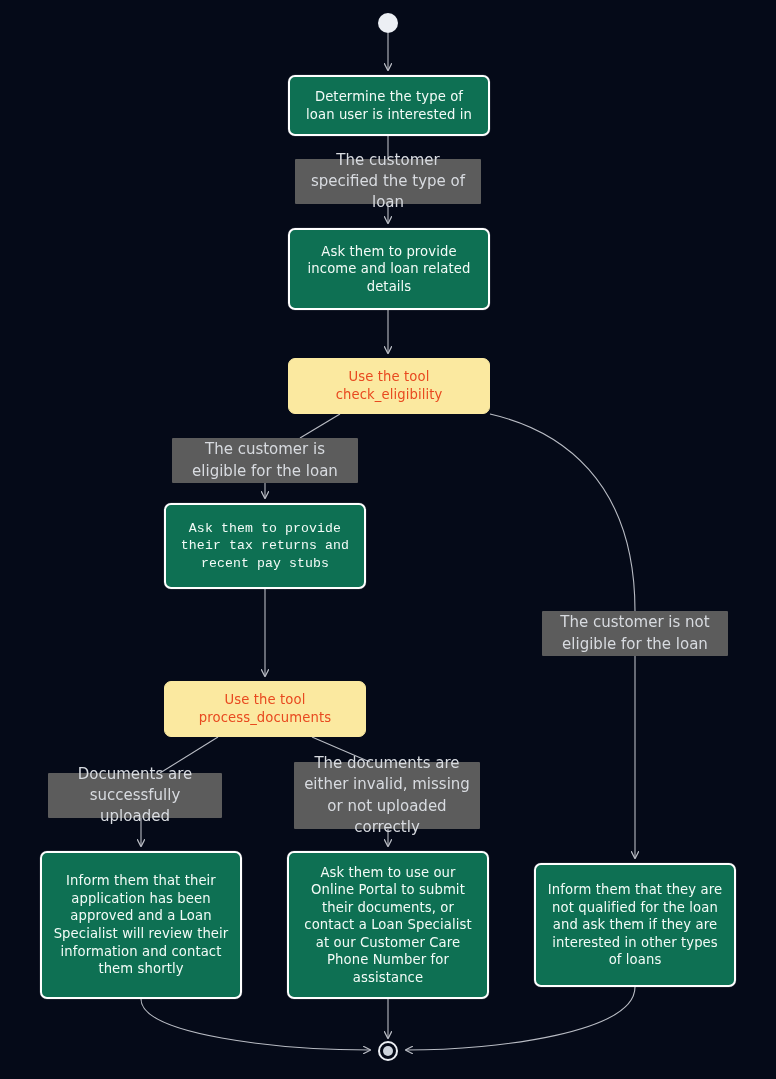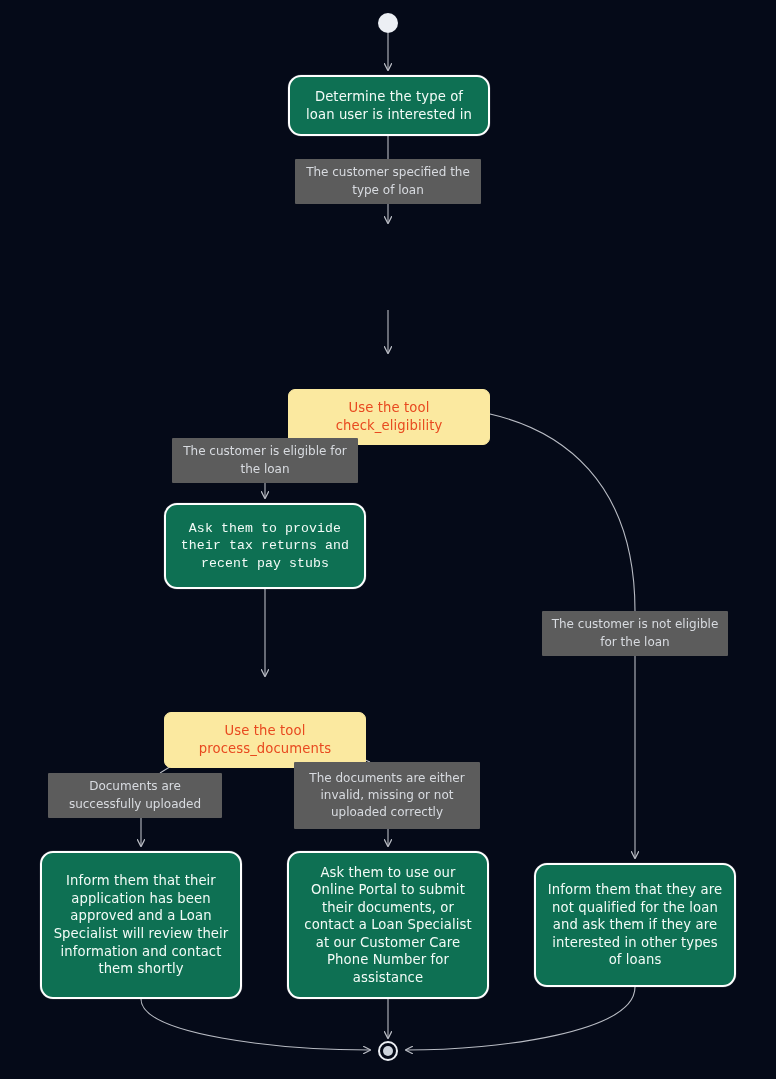--- a/index.html
+++ b/index.html
@@ -28,51 +28,50 @@
     height: 1079px;
     pointer-events: none;
   }
   .node {
     position: absolute;
     box-sizing: border-box;
     display: flex;
     align-items: center;
     justify-content: center;
     text-align: center;
-    border-radius: 13px;
+    border-radius: 7px;
     line-height: 1.33;
     letter-spacing: 0.1px;
   }
   .node-state {
     background: #0e7053;
     border: 2px solid #ffffff;
     color: #f3fbf7;
     font-size: 13.2px;
     padding: 4px 9px;
     box-shadow: 0 0 0 0.5px rgba(255,255,255,0.15);
   }
   .node-tool {
     background: #fbe9a0;
     border: 1px solid #fbe9a0;
     color: #e8491f;
     font-size: 13.2px;
     padding: 4px 9px;
     border-radius: 7px;
-    margin-top: 31px;
   }
   .edge-label {
     position: absolute;
     box-sizing: border-box;
     display: flex;
     align-items: center;
     justify-content: center;
     text-align: center;
     background: #5c5c5c;
     color: #d8dbe0;
-    font-size: 12px;
+    font-size: 15px;
     line-height: 1.42;
     padding: 3px 8px;
     border-radius: 1px;
   }
   .start-node {
     position: absolute;
     border-radius: 50%;
     background: #eceff4;
   }
   .end-outer {
@@ -128,20 +127,23 @@
       <path d="M 635 987 C 635 1032 500 1050 406 1050" marker-end="url(#arrow)"></path>
     </g>
   </svg>
 
   <div class="start-node" style="left:378px; top:13px; width:20px; height:20px;"></div>
 
   <div class="node node-state" style="left:288px; top:75px; width:202px; height:61px;">
     <span class="node-text">Determine the type of loan user is interested in</span>
   </div>
 
+  <div class="node node-state" style="left:288px; top:228px; width:202px; height:82px;">
+    <span class="node-text">Ask them to provide income and loan related details</span>
+  </div>
 
   <div class="node node-tool" style="left:288px; top:358px; width:202px; height:56px;">
     <span class="node-text">Use the tool check_eligibility</span>
   </div>
 
   <div class="node node-state" style="left:164px; top:503px; width:202px; height:86px;font-family:Liberation Mono, monospace;">
     <span class="node-text">Ask them to provide their tax returns and recent pay stubs</span>
   </div>
 
   <div class="node node-state" style="left:40px; top:851px; width:202px; height:148px;">

